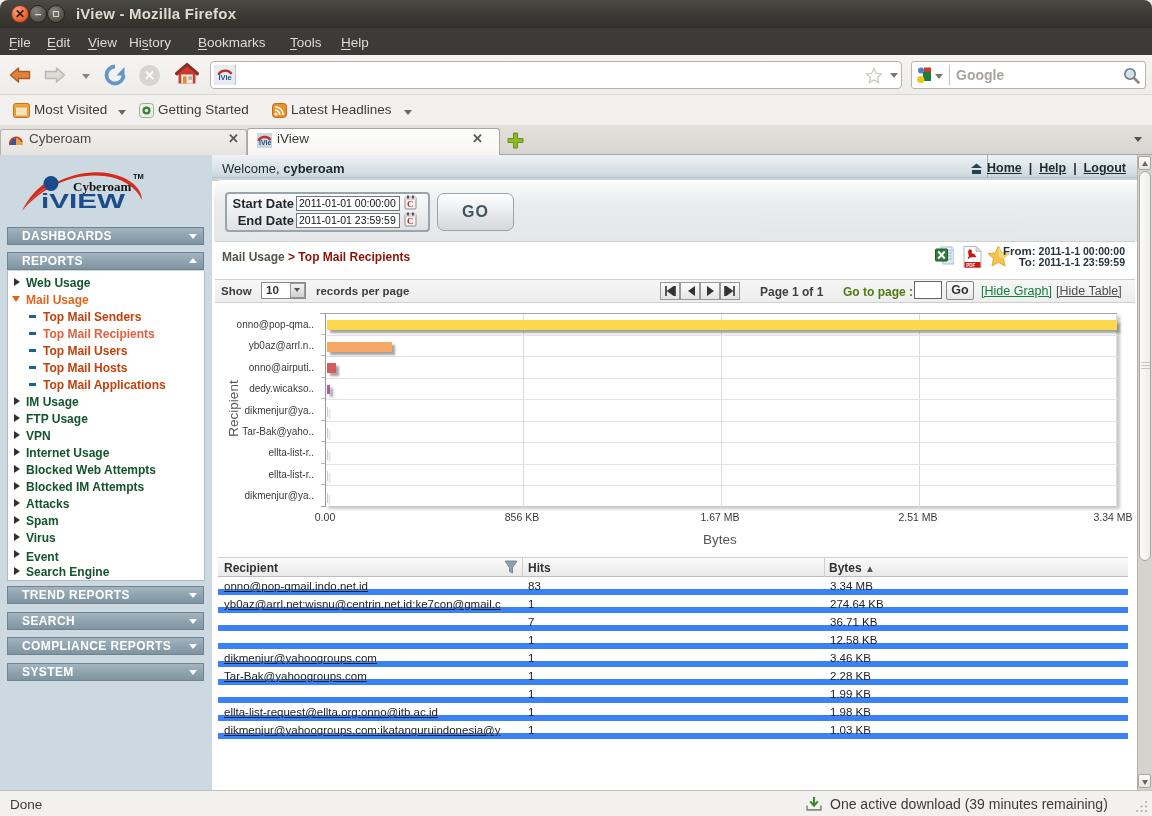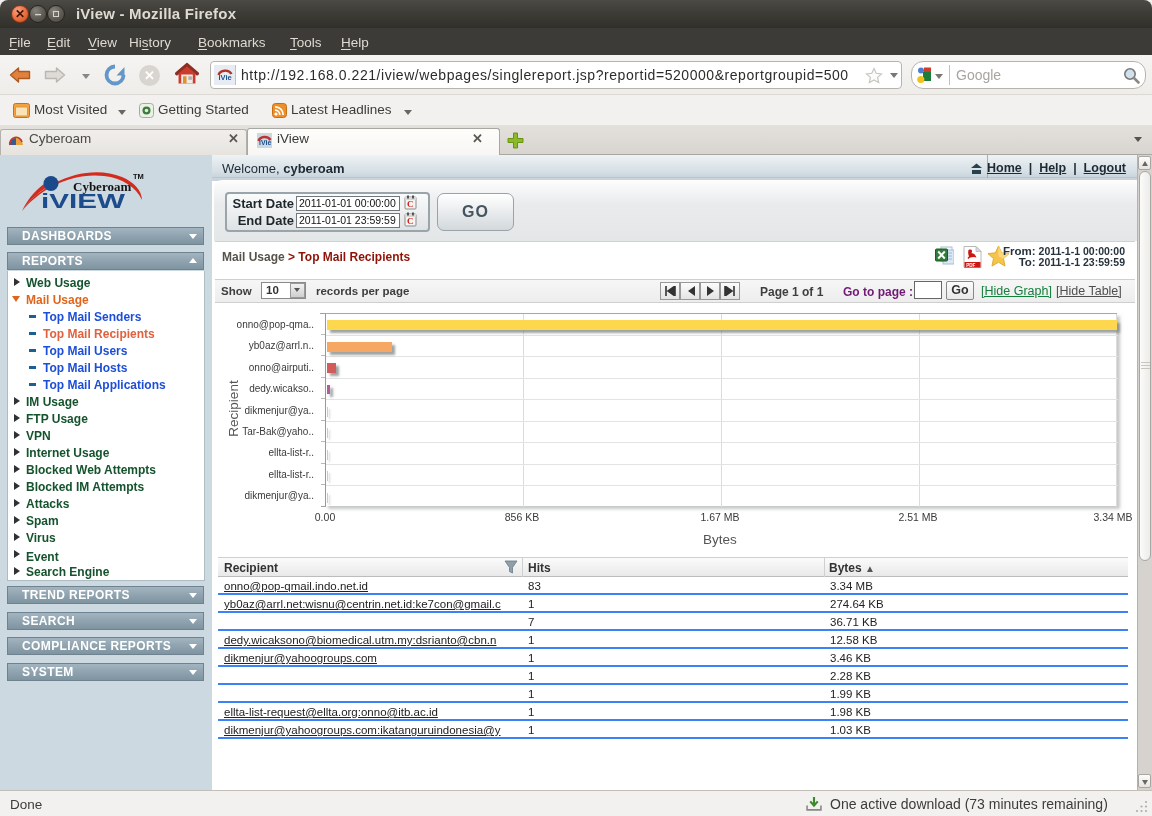--- a/index.html
+++ b/index.html
@@ -24,21 +24,21 @@
 #menubar { position:absolute; left:0; top:28px; width:1152px; height:27px; background:#3c3b37; }
 #menubar .mi { position:absolute; top:7px; color:#dfdbd2; font-size:13.5px; }
 #menubar u { text-decoration:underline; text-underline-offset:2px; }
 
 
 #navbar { position:absolute; left:0; top:55px; width:1152px; height:40px;
   background:linear-gradient(#f6f4f2,#efedea); border-bottom:1px solid #dcd9d4; }
 .urlbar { position:absolute; left:210px; top:6px; width:692px; height:28px; background:#fff;
   border:1px solid #b7b4af; border-radius:4px; }
 .searchbar { position:absolute; left:911px; top:6px; width:235px; height:28px; background:#fff;
-  border:1px solid #b7b4af; border-radius:12px; }
+  border:1px solid #b7b4af; border-radius:3px;font-weight:bold; }
 
 
 #bookbar { position:absolute; left:0; top:95px; width:1152px; height:30px; background:#f2f1ef; }
 #bookbar .bi { position:absolute; top:7px; font-size:13.5px; color:#3c3c38; }
 
 
 #tabbar { position:absolute; left:0; top:125px; width:1152px; height:30px;
   background:linear-gradient(#e4e1dd,#d8d5d0); border-bottom:1px solid #a9a7a2; }
 .tab-inactive { position:absolute; left:0; top:4px; width:247px; height:26px;
   background:linear-gradient(#f1efec,#e6e3df); border:1px solid #b4b1ac; border-bottom:none;
@@ -56,21 +56,21 @@
 .acchdr { position:absolute; left:7px; width:197px; height:18px;
   background:linear-gradient(#a3b4bf,#8da2ae 55%,#7e949f);
   border:1px solid #6e8290; color:#fff; font-size:12px; font-weight:bold; letter-spacing:0.4px;
   line-height:16px; padding-left:14px; }
 .acchdr .car { position:absolute; right:6px; top:6px; width:0; height:0;
   border-left:4px solid transparent; border-right:4px solid transparent; border-top:5px solid #fff; }
 .acchdr .caru { position:absolute; right:6px; top:5px; width:0; height:0;
   border-left:4px solid transparent; border-right:4px solid transparent; border-bottom:5px solid #fff; }
 #menu-panel { position:absolute; left:7px; top:116px; width:198px; height:310px; background:#fff; border:1px solid #aebcc4; border-top:none; }
 .mit { position:absolute; left:26px; font-size:12px; font-weight:bold; color:#14532d; white-space:nowrap; }
-.mis { position:absolute; left:43px; font-size:12px; font-weight:bold; color:#1d4ed8; white-space:nowrap; }
+.mis { position:absolute; left:43px; font-size:12px; font-weight:bold; color:#c2410c; white-space:nowrap; }
 .tri { position:absolute; left:14px; width:0; height:0; border-top:4px solid transparent; border-bottom:4px solid transparent; border-left:6px solid #2f3133; }
 .trid { position:absolute; left:12px; width:0; height:0; border-left:4.5px solid transparent; border-right:4.5px solid transparent; border-top:6px solid #e0651c; }
 .dash { position:absolute; left:29px; width:7px; height:3px; background:#1a5f96; }
 
 
 #main { position:absolute; left:212px; top:0; width:925px; height:635px; background:#fff; }
 #welcome { position:absolute; left:0; top:0; width:925px; height:23px;
   background:linear-gradient(#eef2f5,#d5dfe5 75%,#c9d5dc); border-bottom:1px solid #b9c6cd; }
 #topstrip { position:absolute; left:2px; top:25px; width:923px; height:61px;
   background:linear-gradient(#fdfdfd,#e9ebec 40%,#e4e7e8); border-top-left-radius:8px; }
@@ -83,21 +83,21 @@
   color:#45555f; font-size:16px; font-weight:bold; text-align:center; line-height:36px; letter-spacing:1px; }
 
 
 .ylab { position:absolute; left:0; width:102px; text-align:right; font-size:10px; color:#3a3a3a; white-space:nowrap; }
 .xlab { position:absolute; top:356px; text-align:center; font-size:10.5px; color:#3a3a3a; }
 .grid { position:absolute; top:0; width:1px; height:193px; background:#dcdcdc; }
 .rsep { position:absolute; left:0; width:792px; height:1px; background:#e3e3e3; }
 .bar { position:absolute; left:1px; height:10px; box-shadow:3px 3px 2.5px rgba(125,132,128,0.75); }
 
 
-.trow { position:absolute; left:6px; width:910px; height:18px; border-bottom:2px solid #3b82f6; background:#fff; font-size:11.5px; color:#222; }
+.trow { position:absolute; left:6px; width:910px; height:18px; border-bottom:6px solid #3b82f6; background:#fff; font-size:11.5px; color:#222; }
 .trow .c1 { position:absolute; left:6px; top:3px; width:296px; overflow:hidden; white-space:nowrap; display:block; height:14px; }
 .trow .c2 { position:absolute; left:310px; top:3px; }
 .trow .c3 { position:absolute; left:612px; top:3px; }
 
 
 #statusbar { position:absolute; left:0; top:790px; width:1152px; height:26px;
   background:#f2f1ef; border-top:1px solid #c2bfb9; color:#3c3c38; font-size:13px; }
 
 
 #vscroll { position:absolute; left:1137px; top:155px; width:15px; height:635px; background:#d6d3ce; border-left:1px solid #b5b2ac; }
@@ -148,21 +148,20 @@
     <rect x="7" y="14" width="13" height="10" fill="#efece7"></rect>
     <rect x="9" y="16" width="4" height="8" fill="#e0912f"></rect>
     <rect x="15" y="16" width="4" height="4" fill="#b0b0ae"></rect>
   </svg>
   <div class="urlbar">
     <div class="abs" style="left:3px;top:3px;width:22px;height:20px;background:#e6ecf2;border-right:1px solid #c4c1bc"></div>
     <svg class="abs" style="left:6px;top:5px" width="16" height="16" viewBox="0 0 16 16">
       <path d="M1.5 8 A7 6 0 0 1 14.5 7" fill="none" stroke="#b33226" stroke-width="2.4"></path>
       <text x="1.5" y="13" font-size="7.5" fill="#1b4f8a" font-weight="bold" font-family="Liberation Sans">iVie</text>
     </svg>
-    <div class="abs" style="left:30px;top:5px;font-size:14px;letter-spacing:0.55px;color:#2c2c2a;white-space:nowrap;width:632px;overflow:hidden">http://192.168.0.221/iview/webpages/singlereport.jsp?reportid=520000&amp;reportgroupid=500</div>
     <svg class="abs" style="left:654px;top:5px" width="18" height="18" viewBox="0 0 18 18">
       <path d="M9 1.5 L11.2 6.3 L16.5 6.9 L12.6 10.4 L13.7 15.6 L9 13 L4.3 15.6 L5.4 10.4 L1.5 6.9 L6.8 6.3 Z" fill="#fdfdfc" stroke="#c9c6c0" stroke-width="1.2"></path>
     </svg>
     <div class="abs" style="left:679px;top:11px;width:0;height:0;border-left:4px solid transparent;border-right:4px solid transparent;border-top:5px solid #7a7772"></div>
   </div>
   <div class="searchbar">
     <svg class="abs" style="left:5px;top:5px" width="15" height="17" viewBox="0 0 15 17">
       <circle cx="4" cy="3.5" r="3" fill="#4a7fd4"></circle>
       <rect x="7" y="0.5" width="7" height="6" fill="#d23b2a"></rect>
       <rect x="6" y="5" width="8" height="9" fill="#1c7d38"></rect>
@@ -357,21 +356,21 @@
           <path d="M9 0 L2 5 L9 10 Z" fill="#333"></path>
         </svg>
       <svg class="abs" style="left:46px;top:4px" width="10" height="10" viewBox="0 0 10 10">
           <path d="M1 0 L8 5 L1 10 Z" fill="#333"></path>
         </svg>
       <svg class="abs" style="left:64px;top:4px" width="12" height="10" viewBox="0 0 12 10">
           <path d="M10 0 L10 10 M1 0 L8 5 L1 10 Z" fill="#333" stroke="#333" stroke-width="1.6"></path>
         </svg>
     </div>
     <div class="abs" style="left:548px;top:130px;font-size:12px;font-weight:bold;color:#3e3e3e">Page 1 of 1</div>
-    <div class="abs" style="left:631px;top:130px;font-size:12px;font-weight:bold;color:#701a75">Go to page :</div>
+    <div class="abs" style="left:631px;top:130px;font-size:12px;font-weight:bold;color:#4d7c0f">Go to page :</div>
     <div class="abs" style="left:702px;top:126px;width:28px;height:18px;background:#fff;border:1px solid #666"></div>
     <div class="abs" style="left:734px;top:126px;width:28px;height:19px;background:linear-gradient(#fcfcfc,#e8e8e8);border:1px solid #888;border-radius:2px;text-align:center;font-size:12.5px;font-weight:bold;color:#333;line-height:17px">Go</div>
     <div class="abs" style="left:769px;top:129px;font-size:12.5px;color:#15803d"><u>[Hide Graph]</u></div>
     <div class="abs" style="left:844px;top:129px;font-size:12.5px;color:#4e4e4e"><u>[Hide Table]</u></div>
 
     <div class="abs" style="left:-14px;top:246px;width:70px;text-align:center;font-size:13.5px;color:#555;transform:rotate(-90deg)">Recipient</div>
     <div class="ylab" style="top:164px">onno@pop-qma..</div>
     <div class="ylab" style="top:185px">yb0az@arrl.n..</div>
     <div class="ylab" style="top:207px">onno@airputi..</div>
     <div class="ylab" style="top:228px">dedy.wicakso..</div>
@@ -438,30 +437,30 @@
     <div class="trow" style="top:440px">
         <span class="c1"><u>yb0az@arrl.net:wisnu@centrin.net.id:ke7con@gmail.c</u></span>
         <span class="c2">1</span>
         <span class="c3">274.64 KB</span>
       </div>
     <div class="trow" style="top:458px">
         <span class="c2">7</span>
         <span class="c3">36.71 KB</span>
       </div>
     <div class="trow" style="top:476px">
-        <span class="c1"><u>dedy.wicaksono@biomedical.utm.my:dsrianto@cbn.n</u></span>
         <span class="c2">1</span>
         <span class="c3">12.58 KB</span>
       </div>
     <div class="trow" style="top:494px">
         <span class="c1"><u>dikmenjur@yahoogroups.com</u></span>
         <span class="c2">1</span>
         <span class="c3">3.46 KB</span>
       </div>
     <div class="trow" style="top:512px">
+        <span class="c1"><u>Tar-Bak@yahoogroups.com</u></span>
         <span class="c2">1</span>
         <span class="c3">2.28 KB</span>
       </div>
     <div class="trow" style="top:530px">
         <span class="c2">1</span>
         <span class="c3">1.99 KB</span>
       </div>
     <div class="trow" style="top:548px">
         <span class="c1"><u>ellta-list-request@ellta.org:onno@itb.ac.id</u></span>
         <span class="c2">1</span>
@@ -480,21 +479,21 @@
 <div class="abs" style="left:1142px;top:161px;width:0;height:0;border-left:3.5px solid transparent;border-right:3.5px solid transparent;border-bottom:5px solid #6a6762"></div>
 <div class="abs" style="left:1138px;top:774px;width:13px;height:14px;background:linear-gradient(#fcfcfb,#e6e4e1);border:1px solid #aaa7a2;border-radius:2px"></div>
 <div class="abs" style="left:1142px;top:780px;width:0;height:0;border-left:3.5px solid transparent;border-right:3.5px solid transparent;border-top:5px solid #6a6762"></div>
 <div id="vthumb"></div>
 <div class="abs" style="left:1141px;top:362px;width:9px;height:1px;background:#c9c6c0"></div>
 <div class="abs" style="left:1141px;top:365px;width:9px;height:1px;background:#c9c6c0"></div>
 <div class="abs" style="left:1141px;top:368px;width:9px;height:1px;background:#c9c6c0"></div>
 
 <div id="statusbar">
   <div class="abs" style="left:10px;top:6px;font-size:13.5px;color:#3c3c38">Done</div>
-  <div class="abs" style="left:830px;top:5px;font-size:14px;color:#3c3c38">One active download (73 minutes remaining)</div>
+  <div class="abs" style="left:830px;top:5px;font-size:14px;color:#3c3c38">One active download (39 minutes remaining)</div>
   <svg class="abs" style="left:806px;top:5px" width="16" height="16" viewBox="0 0 15 15">
     <path d="M7.5 1 L7.5 8 M4 5 L7.5 9 L11 5" fill="none" stroke="#3a8a2a" stroke-width="2"></path>
     <path d="M1 9 L1 13 L14 13 L14 9" fill="none" stroke="#8a8885" stroke-width="1.5"></path>
   </svg>
   <svg class="abs" style="left:1134px;top:8px" width="14" height="14" viewBox="0 0 14 14">
     <g fill="#b0ada7">
         <circle cx="12" cy="3" r="1.1"></circle>
         <circle cx="12" cy="7.5" r="1.1"></circle>
         <circle cx="12" cy="12" r="1.1"></circle>
         <circle cx="7.5" cy="7.5" r="1.1"></circle>

